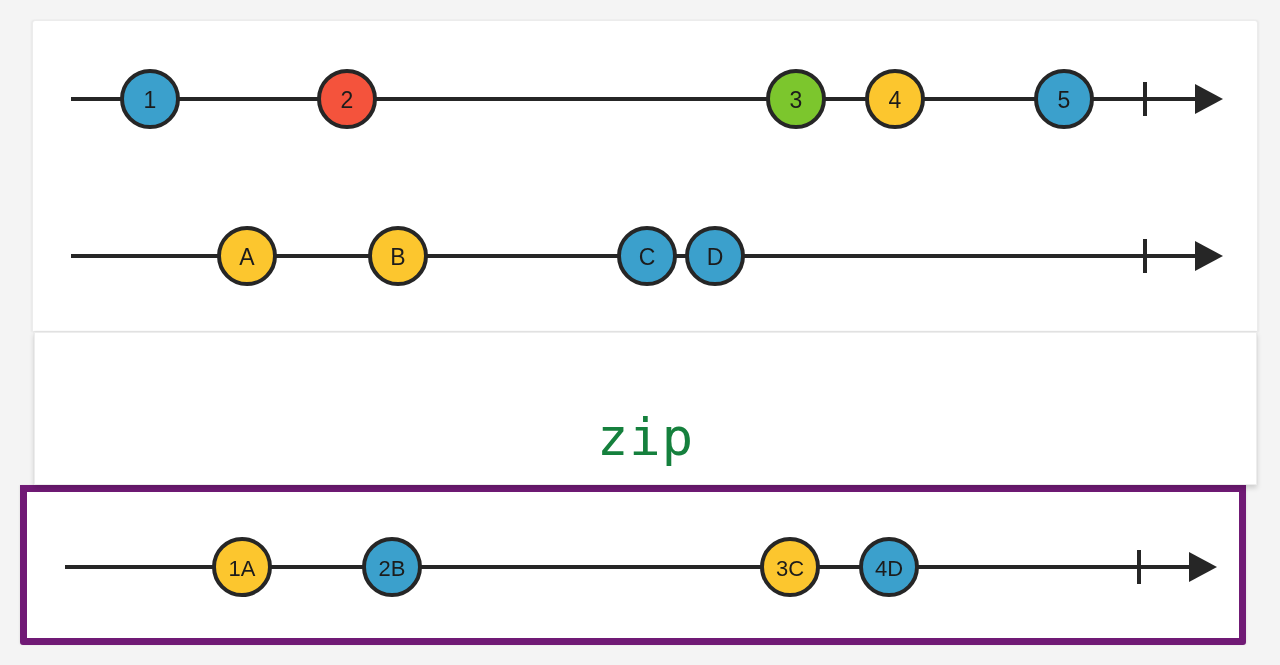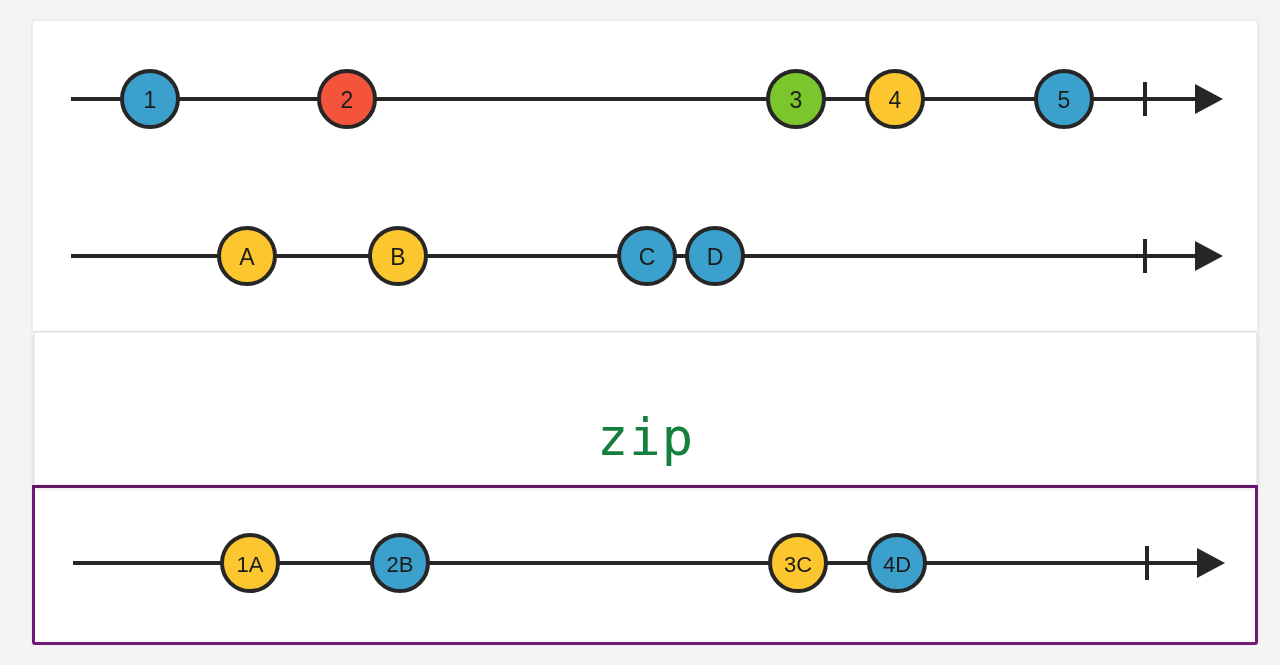--- a/index.html
+++ b/index.html
@@ -41,25 +41,25 @@
     left: 34px;
     top: 332px;
     width: 1223px;
     height: 153px;
     border: 1px solid #ededed;
     box-shadow: 0 3px 5px rgba(0,0,0,0.16), 0 -1px 2px rgba(0,0,0,0.05);
     z-index: 3;
   }
 
   #panel-output {
-    left: 32px;
+    left: 20px;
     top: 485px;
     width: 1226px;
     height: 160px;
-    border: 3px solid #701a75;
+    border: 7px solid #701a75;
     border-radius: 0 0 3px 3px;
     box-shadow: -1px 0 2px rgba(0,0,0,0.05), 1px 0 2px rgba(0,0,0,0.05);
   }
 
   
   #operator-label {
     position: absolute;
     left: 0;
     top: 0;
     width: 100%;

